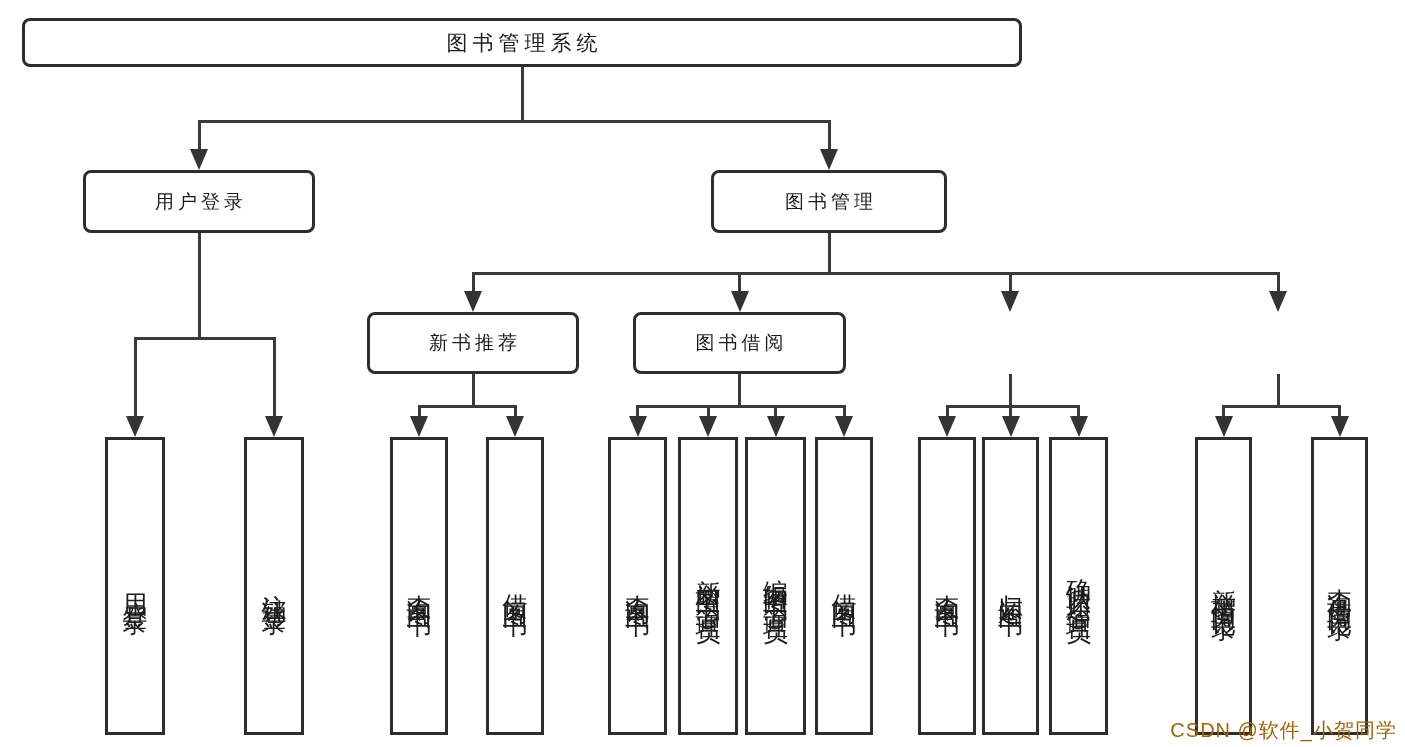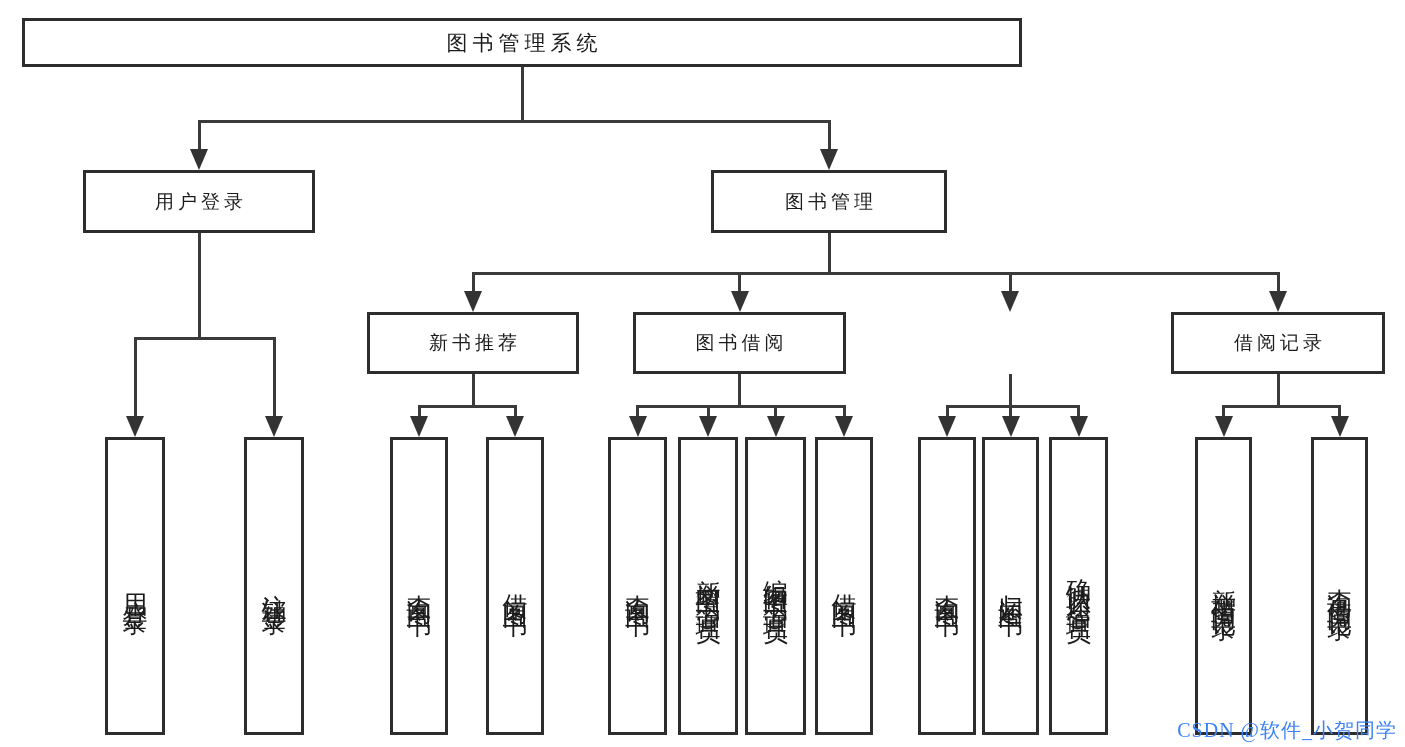--- a/index.html
+++ b/index.html
@@ -19,20 +19,21 @@
     align-items:center;
     justify-content:center;
     color:#1c1c1c;
     z-index:2;
   }
   .node.h{
     font-size:19px;
     letter-spacing:4px;
     text-indent:4px;
     white-space:nowrap;
+    border-radius:8px;
   }
   .node.title{
     font-size:21px;
     letter-spacing:5px;
     text-indent:5px;
   }
   .vtext{
     writing-mode:vertical-rl;
     text-orientation:mixed;
     font-size:25px;
@@ -52,24 +53,23 @@
     border-right:9px solid transparent;
     border-top:21px solid #333333;
     z-index:1;
   }
   .watermark{
     position:absolute;
     right:8px;
     bottom:3px;
     font-size:20px;
     letter-spacing:1px;
-    color:#3b82f6;
+    color:#a16207;
     z-index:5;
     white-space:nowrap;
-    font-family:Liberation Serif, serif;
   }
 </style>
 </head>
 <body>
 
 <div id="canvas">
   <div class="watermark">CSDN @软件_小贺同学</div>
 <div class="line" style="left: 520.5px; top: 67px; width: 3px; height: 56px;"></div>
     <div class="line" style="left: 197.5px; top: 120px; width: 633px; height: 3px;"></div>
     <div class="line" style="left: 197.5px; top: 120px; width: 3px; height: 29px;"></div>
@@ -126,21 +126,20 @@
     <div class="node h" style="left: 83px; top: 170px; width: 232px; height: 63px;">用户登录</div>
     <div class="node h" style="left: 711px; top: 170px; width: 236px; height: 63px;">图书管理</div>
     <div class="node v" style="left: 105px; top: 437px; width: 60px; height: 298px;">
       <span class="vtext">用户登录</span>
     </div>
     <div class="node v" style="left: 244px; top: 437px; width: 60px; height: 298px;">
       <span class="vtext">注销登录</span>
     </div>
     <div class="node h" style="left: 633px; top: 312px; width: 213px; height: 62px;">图书借阅</div>
     <div class="node h" style="left: 367px; top: 312px; width: 212px; height: 62px;">新书推荐</div>
-    <div class="node h" style="left: 1171px; top: 312px; width: 214px; height: 62px;">借阅记录</div>
     <div class="node v" style="left: 390px; top: 437px; width: 58px; height: 298px;">
       <span class="vtext">查询图书</span>
     </div>
     <div class="node v" style="left: 486px; top: 437px; width: 58px; height: 298px;">
       <span class="vtext">借阅图书</span>
     </div>
     <div class="node v" style="left: 608px; top: 437px; width: 59px; height: 298px;">
       <span class="vtext">查询图书</span>
     </div>
     <div class="node v" style="left: 678px; top: 437px; width: 60px; height: 298px;">

